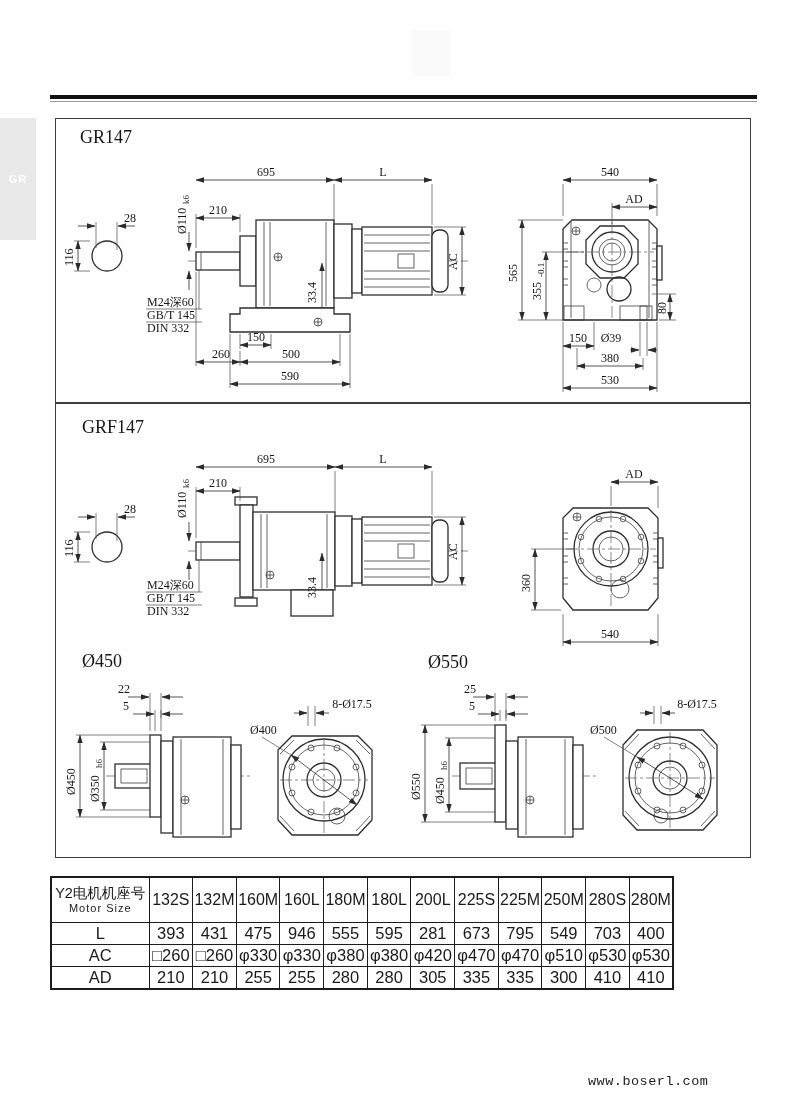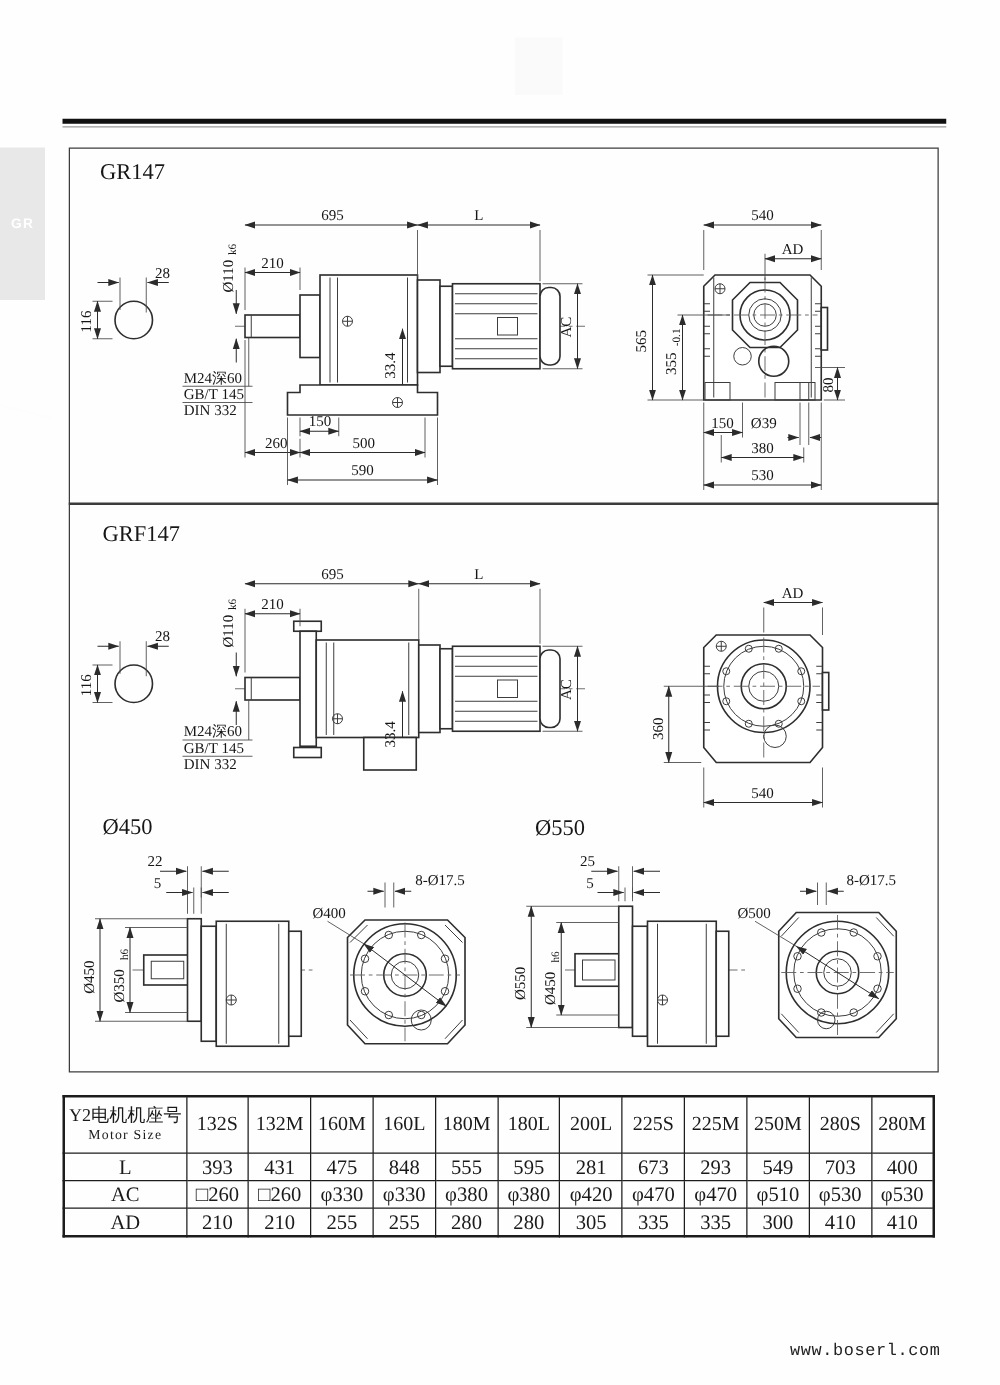--- a/index.html
+++ b/index.html
@@ -18,33 +18,33 @@
   svg .ln{stroke:#2e2e2e;stroke-width:1.3;fill:none;}
   svg .lnf{stroke:#2e2e2e;stroke-width:1.3;fill:#ffffff;}
   svg .tn{stroke:#3d3d3d;stroke-width:0.8;fill:none;}
   svg .ex{stroke:#4a4a4a;stroke-width:0.7;fill:none;}
   svg .dm{stroke:#2b2b2b;stroke-width:0.8;fill:none;}
   svg .cl{stroke:#5a5a5a;stroke-width:0.7;fill:none;stroke-dasharray:12 3 3 3;}
   svg text{font-family:"Liberation Serif",serif;font-size:13px;fill:#161616;}
   svg text.ttl{font-size:18px;}
   svg text.sub{font-size:9px;}
   svg text.sm{font-size:12px;}
-  .dimtable{position:absolute;left:50px;top:876px;width:698px;border-collapse:collapse;table-layout:fixed;
-        font-family:Liberation Serif, serif;}
+  .dimtable{position:absolute;left:50px;top:876px;width:624px;border-collapse:collapse;table-layout:fixed;
+        font-family:Liberation Sans, sans-serif;}
   .dimtable td,.dimtable th{border:1.5px solid #1c1c1c;text-align:center;vertical-align:middle;
         padding:0;font-weight:normal;overflow:hidden;white-space:nowrap;}
   .dimtable{border:2px solid #1c1c1c;}
   .dimtable thead th{height:44px;font-size:16px;}
   .dimtable tbody td{height:21px;font-size:16.5px;}
   .hcell{line-height:1.25;font-size:15px;}
   .hcell .cn{font-size:14.5px;}
   .hcell .en{font-size:11px;letter-spacing:1px;}
   .rowlabel{font-size:16px;}
   .website{position:absolute;left:588px;top:1074px;font-family:"Liberation Mono",monospace;
-        font-size:13.5px;color:#222;letter-spacing:0.5px;margin-left:44px;}
+        font-size:13.5px;color:#222;letter-spacing:0.5px;}
 </style>
 </head>
 <body>
 
 <div class="page">
 
   <div class="ghostbox"></div>
   <div class="toprule"></div>
   <div class="toprule2"></div>
 
@@ -530,26 +530,26 @@
           <th>280S</th>
           <th>280M</th>
         </tr>
     </thead>
     <tbody>
         <tr>
           <td class="rowlabel">L</td>
           <td>393</td>
           <td>431</td>
           <td>475</td>
-          <td>848</td>
+          <td>946</td>
           <td>555</td>
           <td>595</td>
           <td>281</td>
           <td>673</td>
-          <td>293</td>
+          <td>795</td>
           <td>549</td>
           <td>703</td>
           <td>400</td>
         </tr>
         <tr>
           <td class="rowlabel">AC</td>
           <td>□260</td>
           <td>□260</td>
           <td>φ330</td>
           <td>φ330</td>

